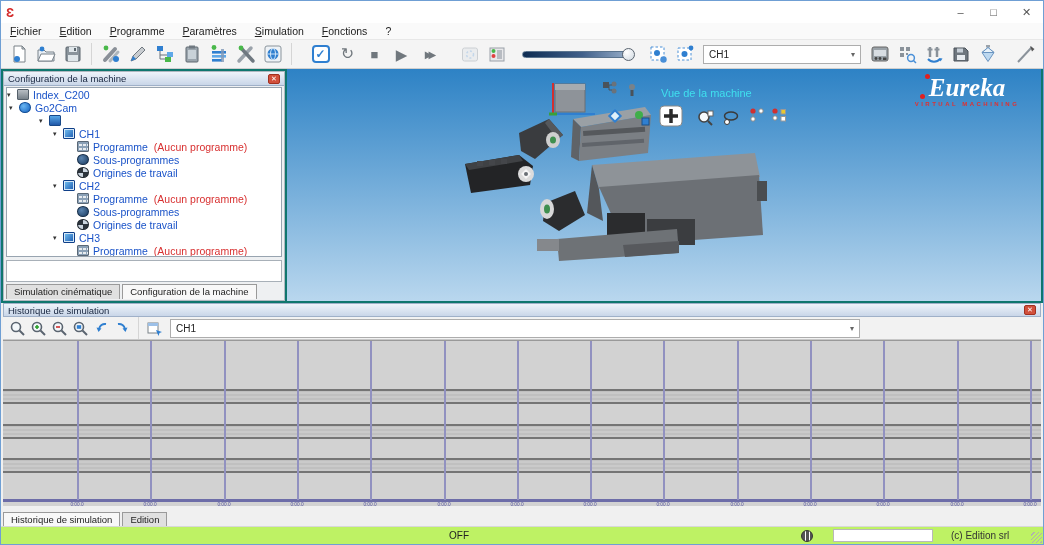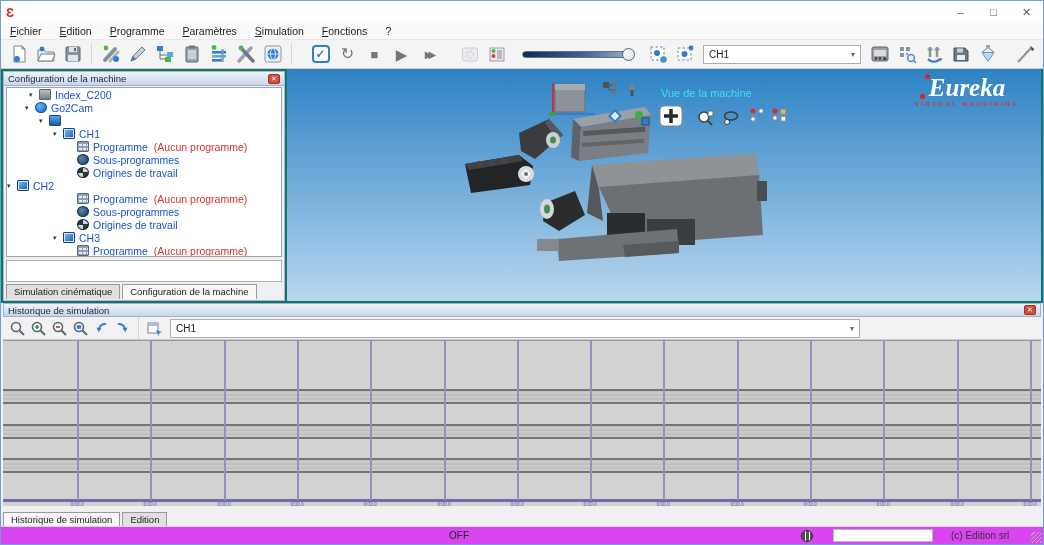--- a/index.html
+++ b/index.html
@@ -109,21 +109,21 @@
         border-top:1px solid #999;overflow:hidden;}
   .vline{position:absolute;top:0;height:159px;width:2px;background:#9191c0;}
   .band{position:absolute;left:0;right:0;height:15px;border-top:2px solid #757575;
         border-bottom:2px solid #757575;
         background:repeating-linear-gradient(0deg,#cacaca 0 2px,#c0c0c0 2px 4px);}
   .timeline{position:absolute;left:0;right:0;top:158px;height:3px;background:#6d6da8;}
   .tick{position:absolute;top:160px;transform:translateX(-50%) scale(.68);font-size:7px;color:#5555a0;}
 
   
   .btabs{position:absolute;top:511px;left:2px;display:flex;font-size:9.5px;}
-  .statusbar{position:absolute;bottom:0;left:0;right:0;height:18px;background:#d946ef;
+  .statusbar{position:absolute;bottom:0;left:0;right:0;height:18px;background:#bef264;
              border-top:1px solid #d8d8d8;font-size:10px;color:#222;}
   .st-off{position:absolute;left:448px;top:3px;}
   .st-cd{position:absolute;left:800px;top:3px;width:12px;height:12px;border-radius:50%;border:1px solid #333;
          background:linear-gradient(90deg,#555 3px,#fff 3px 4.5px,#555 4.5px 7px,#fff 7px 8.5px,#555 8.5px);}
   .st-box{position:absolute;left:832px;top:2px;width:100px;height:13px;background:#fff;border:1px solid #b8b8b8;}
   .st-copy{position:absolute;left:950px;top:3px;color:#333;}
   .grip{position:absolute;right:1px;bottom:1px;width:11px;height:11px;
         background:repeating-linear-gradient(135deg,transparent 0 2px,#b0b0b0 2px 3px);}
 </style>
 </head>
@@ -334,26 +334,26 @@
   </div>
 
   <div class="main">
 
     <div class="left-panel">
       <div class="panel-header">
         <span>Configuration de la machine</span>
         <span class="panel-close">✕</span>
       </div>
       <div class="tree">
-        <div class="trow" style="padding-left:22px">
+        <div class="trow" style="padding-left:0">
           <span class="arr">▾</span>
           <span class="ti ti-root"></span>
           <span class="tl">Index_C200</span>
         </div>
-        <div class="trow" style="padding-left:18px">
+        <div class="trow" style="padding-left:2px">
           <span class="arr">▾</span>
           <span class="ti ti-go2cam"></span>
           <span class="tl">Go2Cam</span>
         </div>
         <div class="trow" style="padding-left:32px">
           <span class="arr">▾</span>
           <span class="ti ti-machine"></span>
           <span class="tl"></span>
         </div>
         <div class="trow" style="padding-left:46px">
@@ -367,21 +367,21 @@
           <span class="ts">(Aucun programme)</span>
         </div>
         <div class="trow" style="padding-left:70px">
           <span class="ti ti-subprogram"></span>
           <span class="tl">Sous-programmes</span>
         </div>
         <div class="trow" style="padding-left:70px">
           <span class="ti ti-origin"></span>
           <span class="tl">Origines de travail</span>
         </div>
-        <div class="trow" style="">
+        <div class="trow" style="padding-left:46px">
           <span class="arr">▾</span>
           <span class="ti ti-channel"></span>
           <span class="tl">CH2</span>
         </div>
         <div class="trow" style="padding-left:70px">
           <span class="ti ti-program"></span>
           <span class="tl">Programme</span>
           <span class="ts">(Aucun programme)</span>
         </div>
         <div class="trow" style="padding-left:70px">

